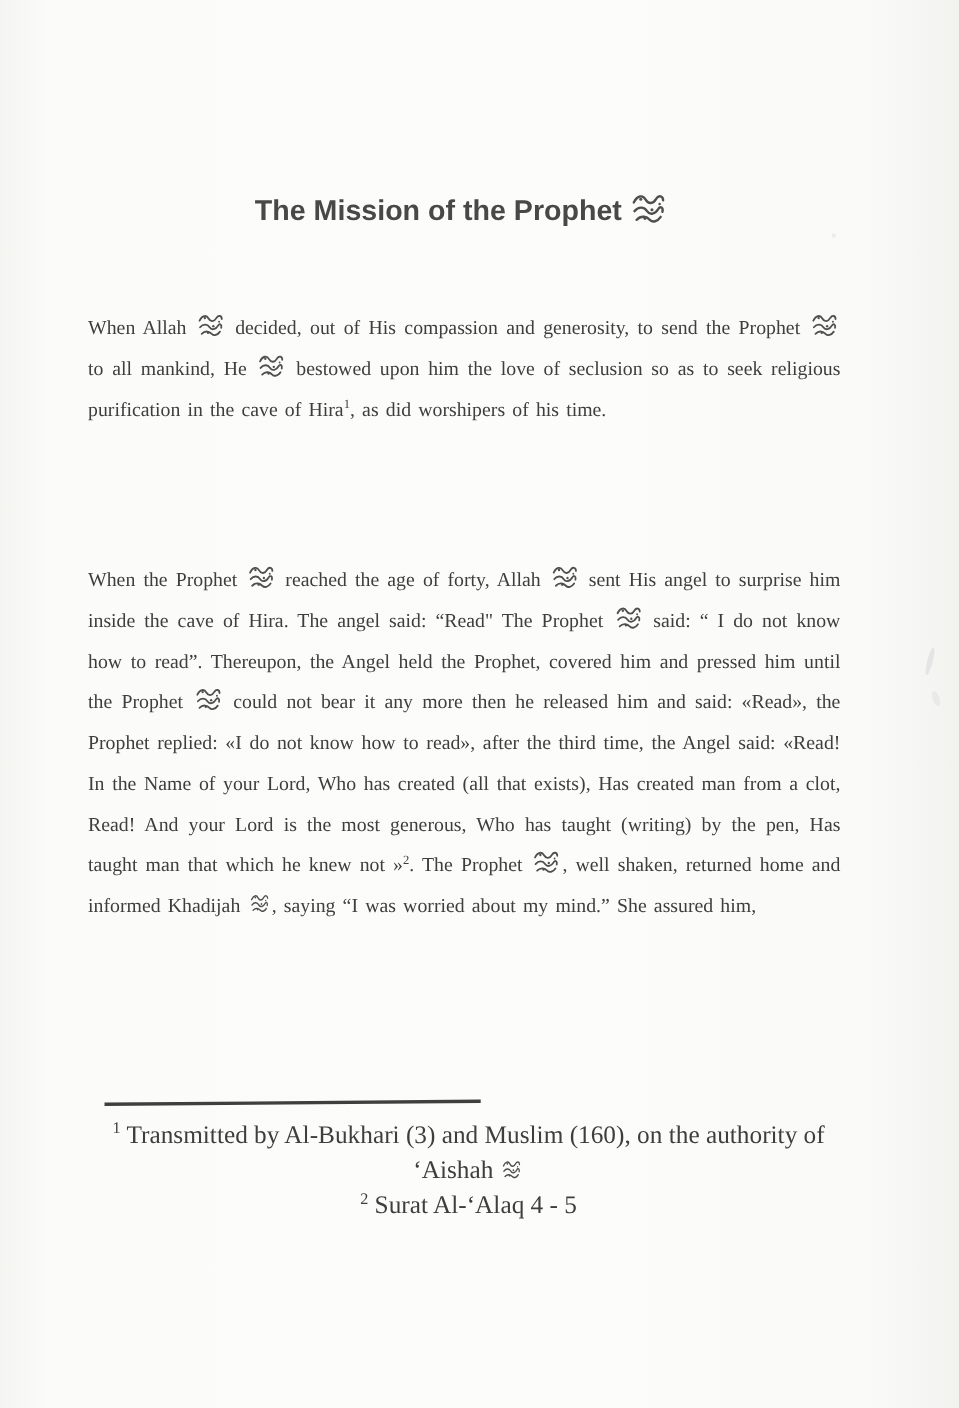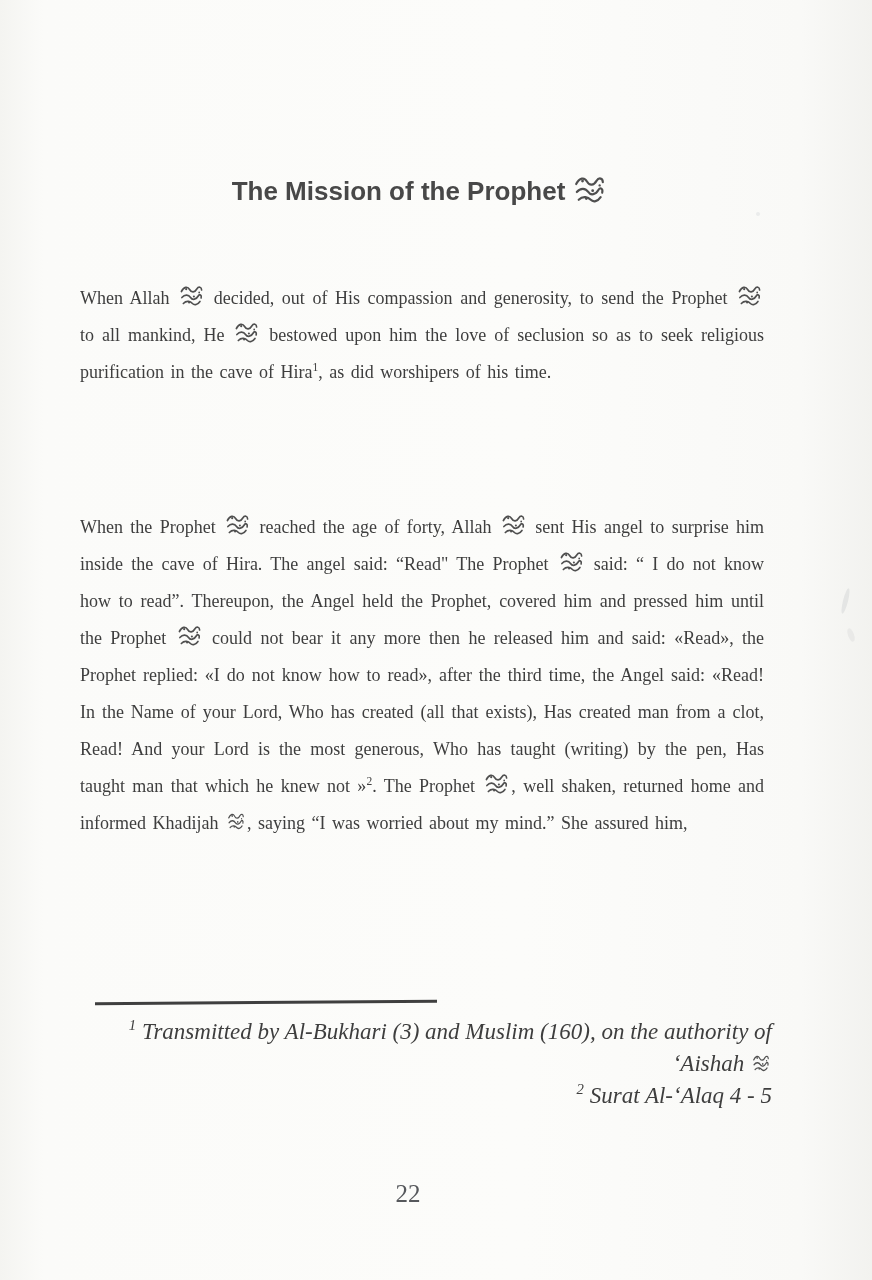--- a/index.html
+++ b/index.html
@@ -48,22 +48,21 @@
   .footnote-rule {
     position:absolute; left:95px; top:1001px;
     width:342px; height:3px;
     background:#3f3f3f;
     transform:rotate(-0.45deg);
   }
   .footnotes {
     position:absolute; left:80px; top:1016px; width:692px;
     font-size:23px; line-height:32px;
     color:#3e3e3e;
-    text-align:right;
-    font-style:italic;
+    text-align:center;
   }
   .footnote { margin:0; }
   .page-number {
     position:absolute; left:78px; top:1180px; width:660px;
     text-align:center;
     font-size:25px;
     color:#56585c;
   }
   .scan-artifact {
     position:absolute;
@@ -219,19 +218,18 @@
               <g fill="#4f4f4f">
                 <circle cx="7.5" cy="6.2" r="1.1"></circle>
                 <circle cx="15.5" cy="13.5" r="1.1"></circle>
                 <circle cx="10.5" cy="19.5" r="1.1"></circle>
                 <circle cx="21" cy="9.5" r="0.9"></circle>
               </g>
             </svg></span></span></p>
     <p class="footnote" data-name="footnote-2"><sup class="fn-marker" data-name="footnote-2-marker">2</sup><span data-name="footnote-2-text"> Surat Al-‘Alaq 4 - 5</span></p>
   </div>
 
-  <div class="page-number" data-name="page-number">22</div>
 
   <div class="scan-artifact artifact-1" data-name="scan-artifact"></div>
   <div class="scan-artifact artifact-2" data-name="scan-artifact"></div>
   <div class="scan-artifact artifact-3" data-name="scan-artifact"></div>
 
 </div>
 
 </body></html>

